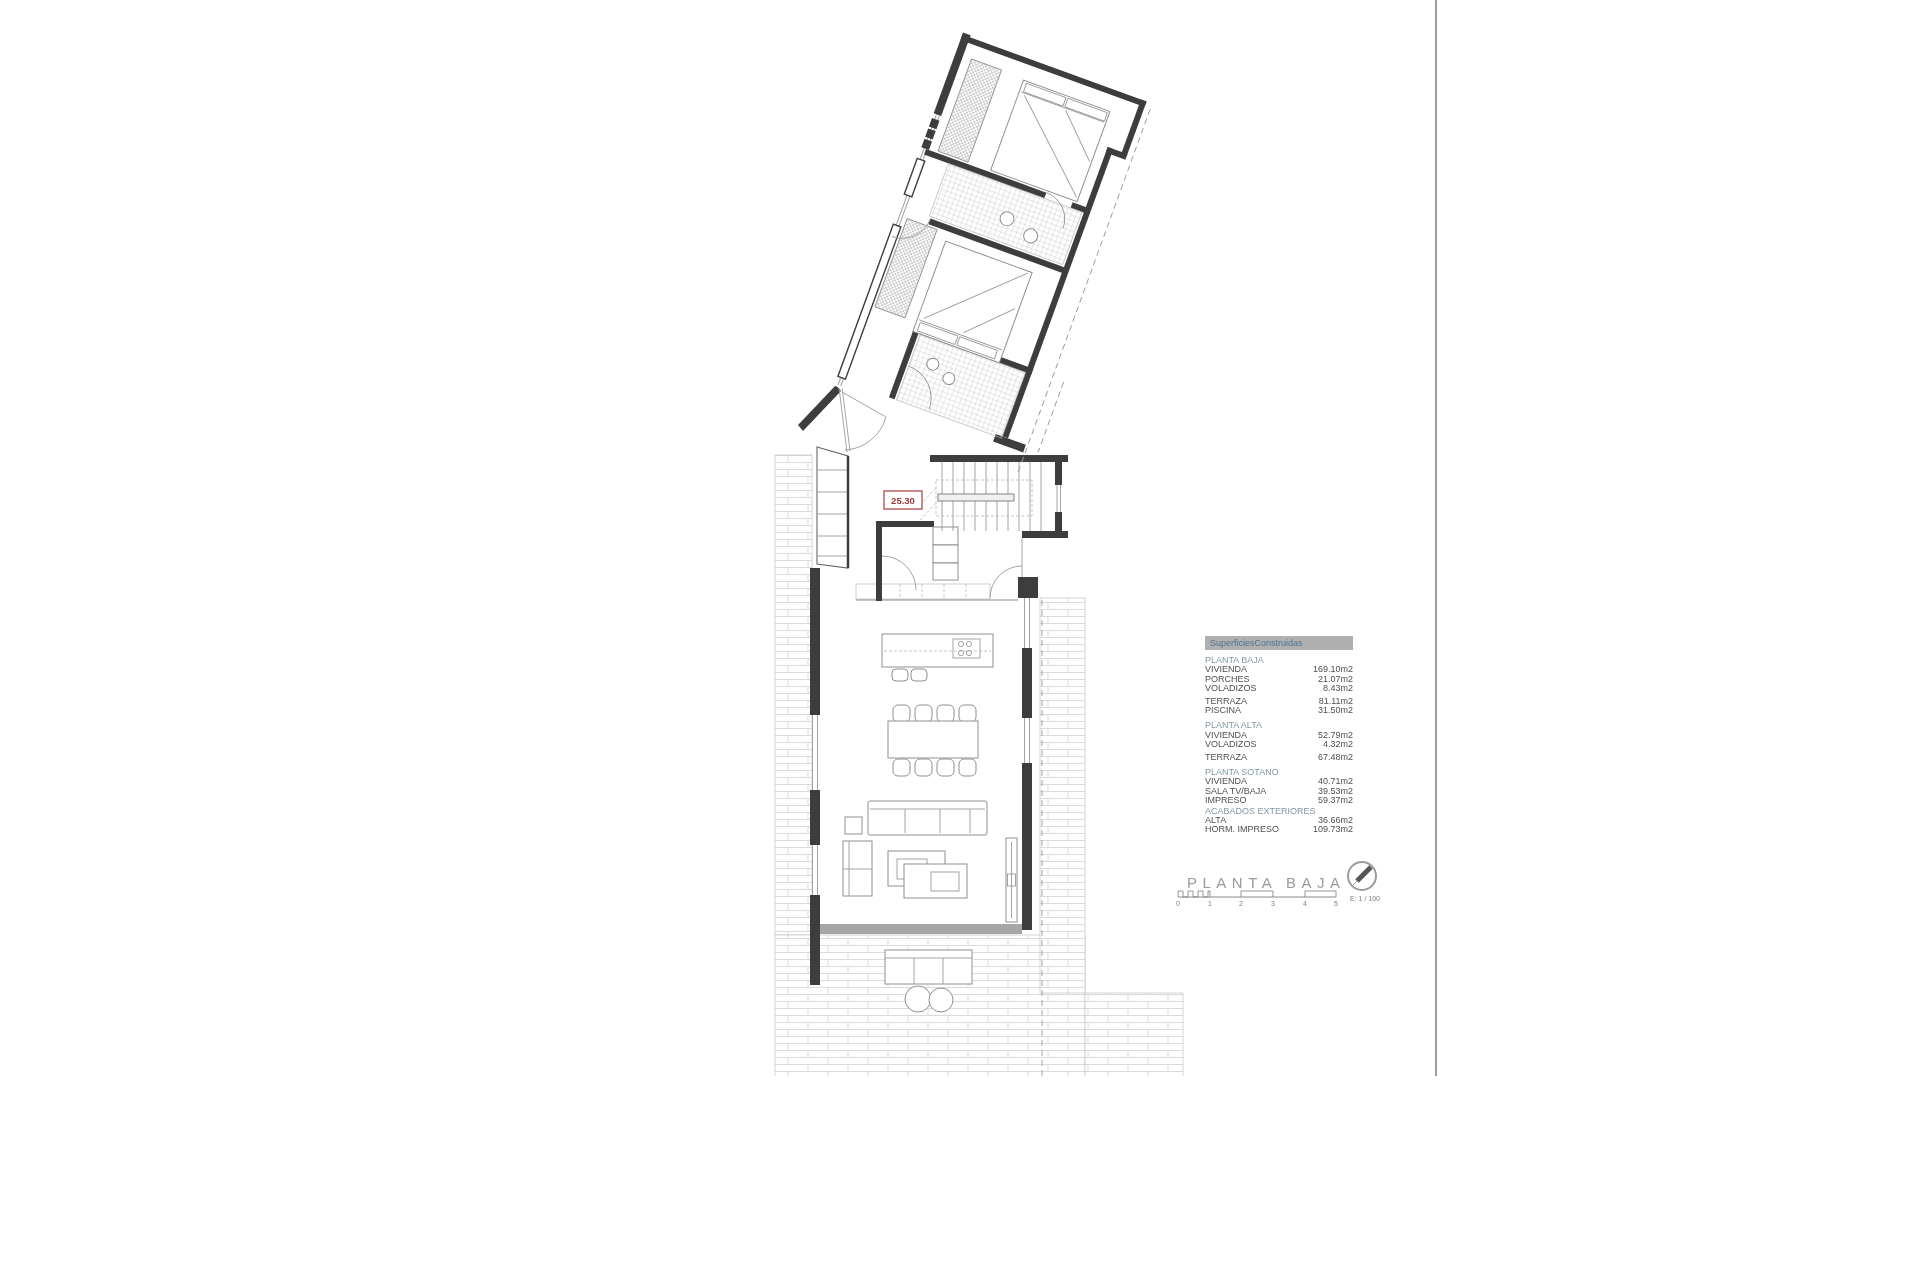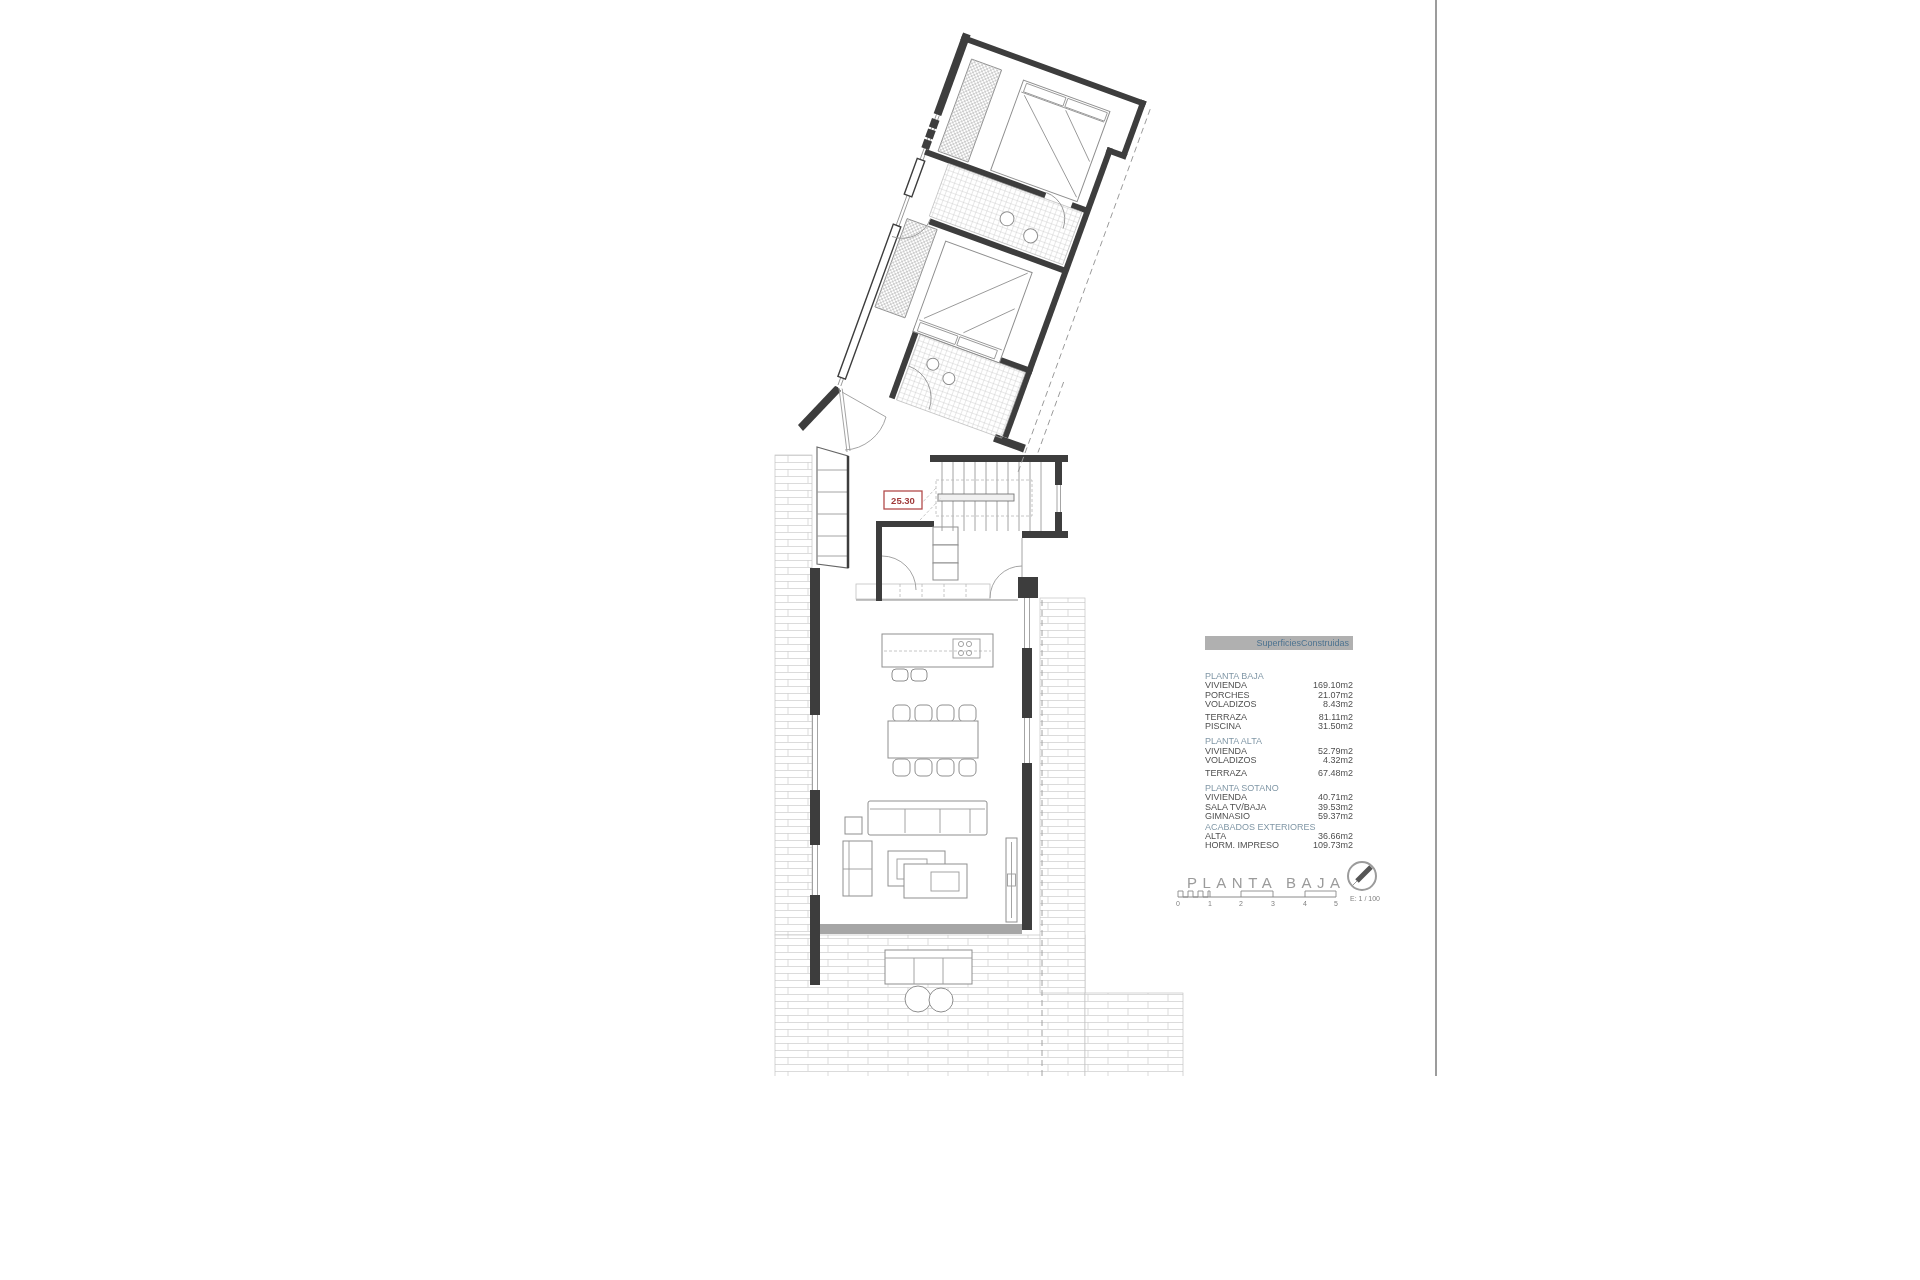--- a/index.html
+++ b/index.html
@@ -3,22 +3,22 @@
 <meta charset="utf-8">
 <style>
   html,body{margin:0;padding:0;background:#ffffff;}
   .page{position:relative;width:1920px;height:1076px;background:#ffffff;overflow:hidden;
         font-family:"Liberation Sans",sans-serif;}
   .plan-svg{position:absolute;left:0;top:0;width:1920px;height:1280px;}
 
   
   .areas-table{position:absolute;left:1205px;top:636px;width:148px;font-size:9px;
                color:#4f4f4f;line-height:9.2px;}
-  .t-header{display:flex;justify-content:flex-end;background:#b0b0b0;color:#4d7390;
-            padding:3px 4px 2px 5px;margin-bottom:22px;}
+  .t-header{display:flex;justify-content:flex-start;background:#b0b0b0;color:#4d7390;
+            padding:3px 4px 2px 5px;margin-bottom:6px;}
   .t-row{display:flex;justify-content:space-between;}
   .t-row.gap{height:4px;}
   .t-row.section{color:#8097a6;margin-top:2px;}
   .t-row .val{text-align:left;}
 
   
   .wall{fill:#3d3d3d;stroke:none;}
   .furn{fill:#ffffff;stroke:#8f8f8f;stroke-width:1;}
   .thin{fill:none;stroke:#9a9a9a;stroke-width:0.9;}
   .dash{fill:none;stroke:#9a9a9a;stroke-width:0.9;stroke-dasharray:6 4;}
@@ -326,21 +326,21 @@
         </div>
         <div class="t-row item">
           <span class="lbl">VIVIENDA</span>
           <span class="val">40.71m2</span>
         </div>
         <div class="t-row item">
           <span class="lbl">SALA TV/BAJA</span>
           <span class="val">39.53m2</span>
         </div>
         <div class="t-row item">
-          <span class="lbl">GIMNASIO</span>
+          <span class="lbl">IMPRESO</span>
           <span class="val">59.37m2</span>
         </div>
         <div class="t-row section">
           <span class="lbl">ACABADOS EXTERIORES</span>
         </div>
         <div class="t-row item">
           <span class="lbl">ALTA</span>
           <span class="val">36.66m2</span>
         </div>
         <div class="t-row item">

